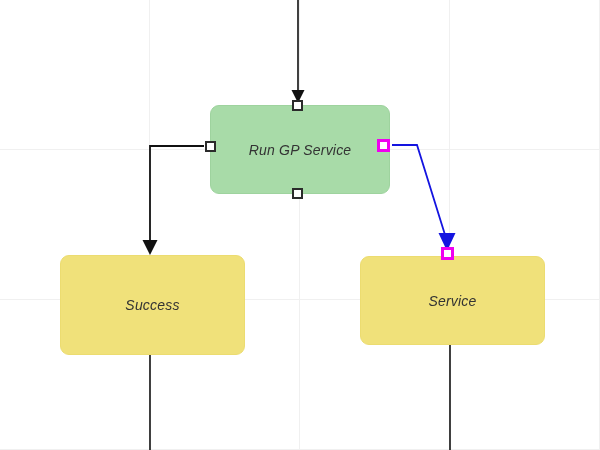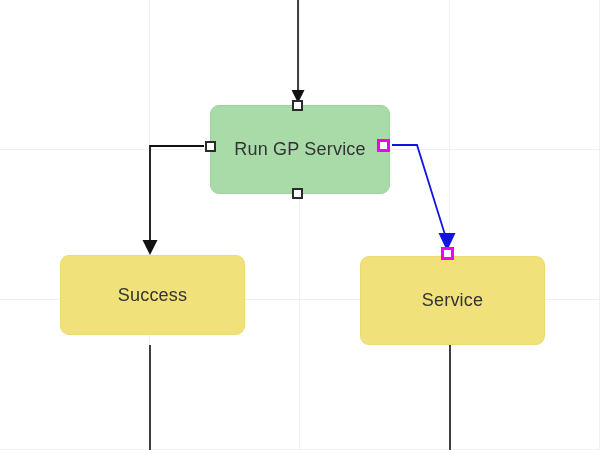--- a/index.html
+++ b/index.html
@@ -32,24 +32,25 @@
   }
   .node {
     position: absolute;
     box-sizing: border-box;
     border-radius: 9px;
     display: flex;
     align-items: center;
     justify-content: center;
   }
   .node-label {
-    font-size: 18px;
+    font-size: 14px;
     color: #333333;
     letter-spacing: 0.2px;
     white-space: nowrap;
+    font-style: italic;
   }
   .node-green {
     background: #a8dba8;
     border: 1px solid #9ed39e;
   }
   .node-yellow {
     background: #f0e17a;
     border: 1px solid #ecdc70;
   }
   .port {
@@ -103,21 +104,21 @@
   </svg>
 
   <div class="node node-green" style="left:210px; top:105px; width:180px; height:89px;">
     <span class="node-label">Run GP Service</span>
   </div>
   <div class="port port-default" style="left:292px; top:100px;"></div>
   <div class="port port-default" style="left:205px; top:141px;"></div>
   <div class="port port-default" style="left:292px; top:188px;"></div>
   <div class="port port-selected" style="left:377px; top:139px;"></div>
 
-  <div class="node node-yellow" style="left:60px; top:255px; width:185px; height:80px;">
+  <div class="node node-yellow" style="left:60px; top:255px; width:185px; height:100px;">
     <span class="node-label">Success</span>
   </div>
 
   <div class="node node-yellow" style="left:360px; top:256px; width:185px; height:89px;">
     <span class="node-label">Service</span>
   </div>
   <div class="port port-selected" style="left:441px; top:247px;"></div>
 
 </div>
 

